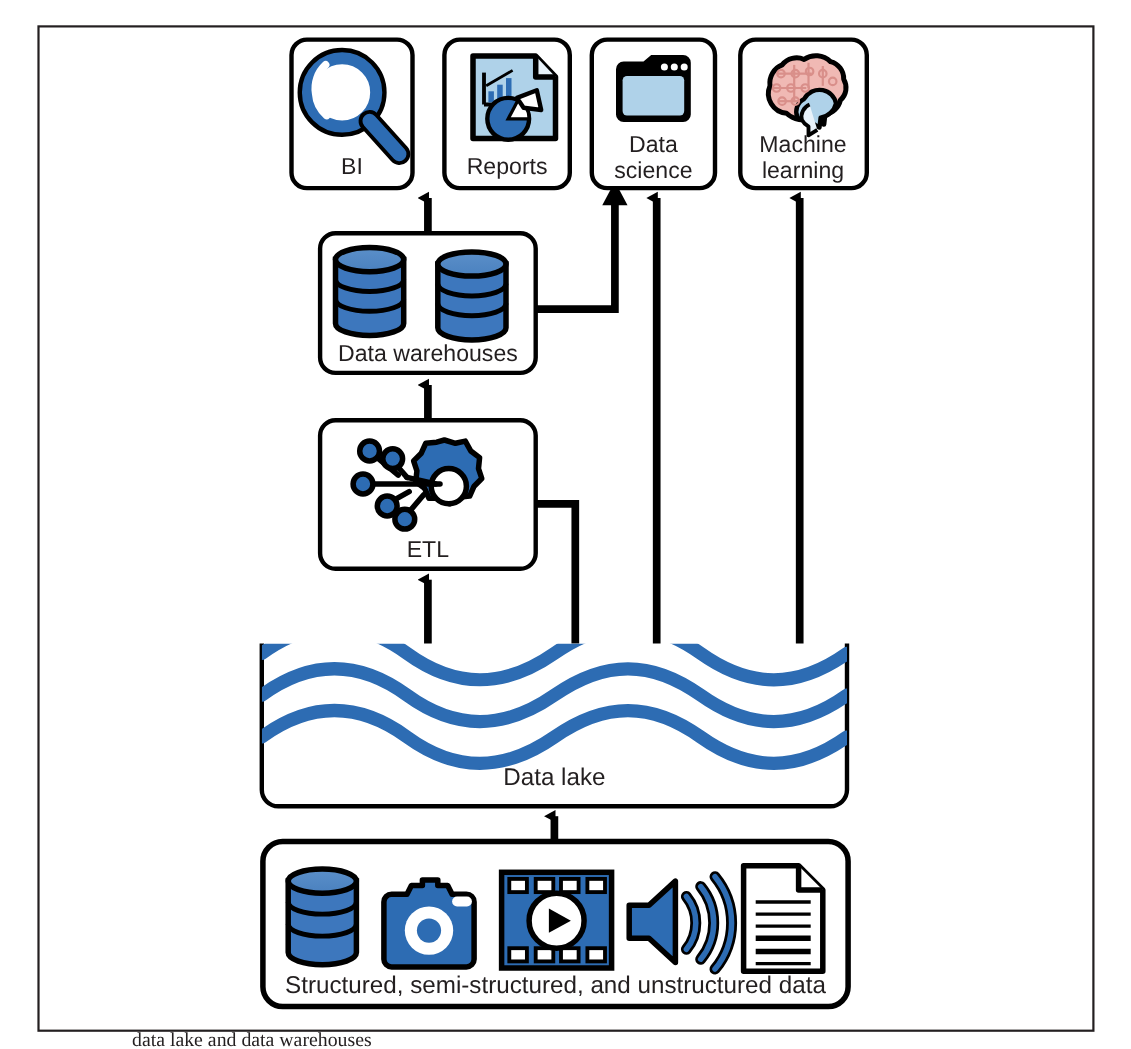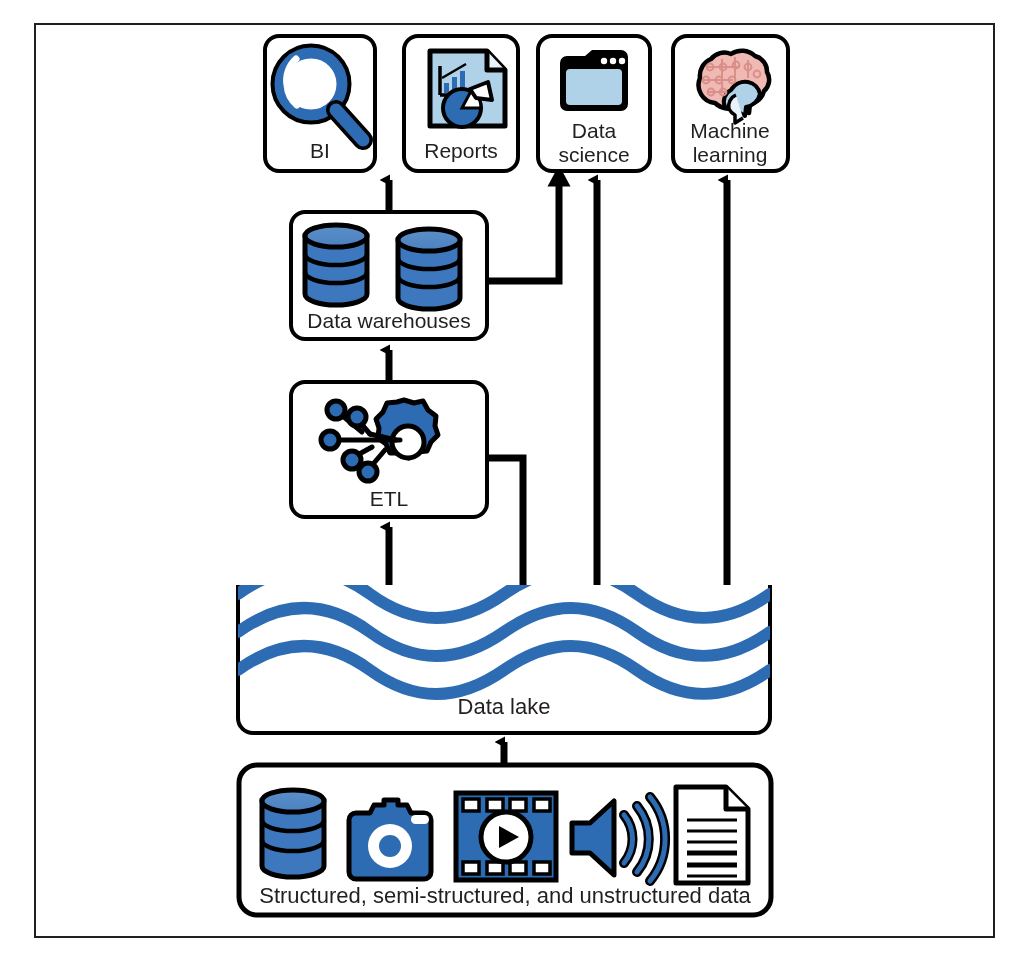--- a/index.html
+++ b/index.html
@@ -297,14 +297,17 @@
           <line x1="687" y1="853" x2="737" y2="853" stroke-width="5"></line>
           <line x1="687" y1="865" x2="737" y2="865" stroke-width="5"></line>
           <line x1="687" y1="876" x2="737" y2="876" stroke-width="3"></line>
         </g>
       </g>
 
       <text class="node-label" x="505" y="903" font-size="22" text-anchor="middle">Structured, semi-structured, and unstructured data</text>
     </g>
   </svg>
 
+  <div id="caption-clip">
+    <div id="figure-caption">data lake and data warehouses</div>
+  </div>
 
 </div>
 
 </body></html>

